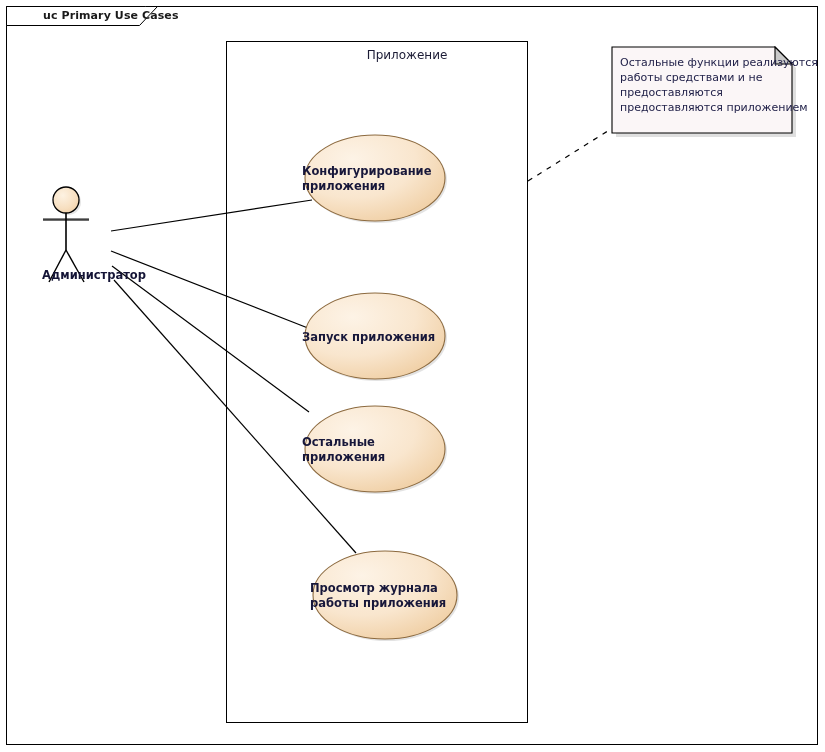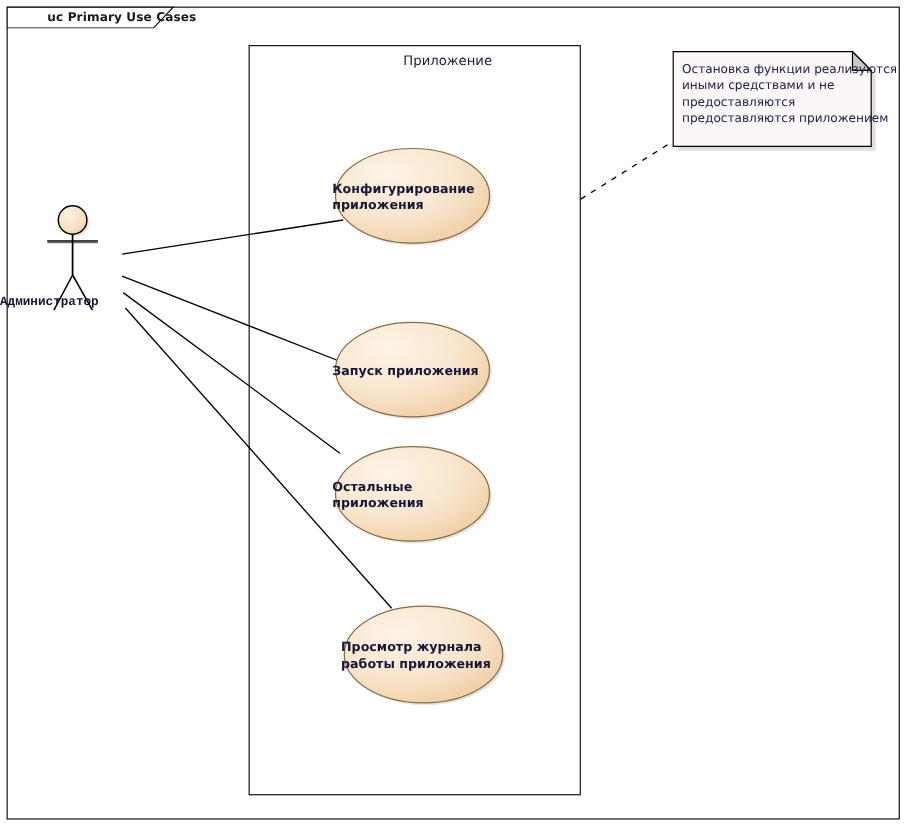--- a/index.html
+++ b/index.html
@@ -80,26 +80,25 @@
     left: 18px;
     top: 178px;
     width: 124px;
     height: 112px;
   }
   #actor-label {
     position: absolute;
     left: 0px;
     top: 268px;
     width: 146px;
-    text-align: left;
+    text-align: right;
     font-size: 11.5px;
     font-weight: bold;
     color: #141436;
     white-space: nowrap;
-    font-family: Liberation Mono, monospace;
   }
 
   
   .use-case {
     position: absolute;
   }
   .use-case .uc-label {
     position: absolute;
     left: 0;
     top: 0;
@@ -276,18 +275,18 @@
 <div id="note-other-functions">
   <svg width="188" height="92" viewBox="0 0 188 92">
 
     <path d="M5,5 L168,5 L185,22 L185,91 L5,91 Z" fill="#c9c9c9" opacity="0.6"></path>
 
     <path d="M1,1 L164,1 L181,18 L181,87 L1,87 Z" fill="#FBF6F7" stroke="#000000" stroke-width="1.1"></path>
 
     <path d="M164,1 L181,18 L164,18 Z" fill="#C9C9C9" stroke="#000000" stroke-width="1.1"></path>
   </svg>
   <div class="note-text">
-    <span class="note-line">Остановка функции реализуются</span>
-    <span class="note-line">иными средствами и не</span>
+    <span class="note-line">Остальные функции реализуются</span>
+    <span class="note-line">работы средствами и не</span>
     <span class="note-line">предоставляются</span>
     <span class="note-line">предоставляются приложением</span>
   </div>
 </div>
 
 </body></html>

